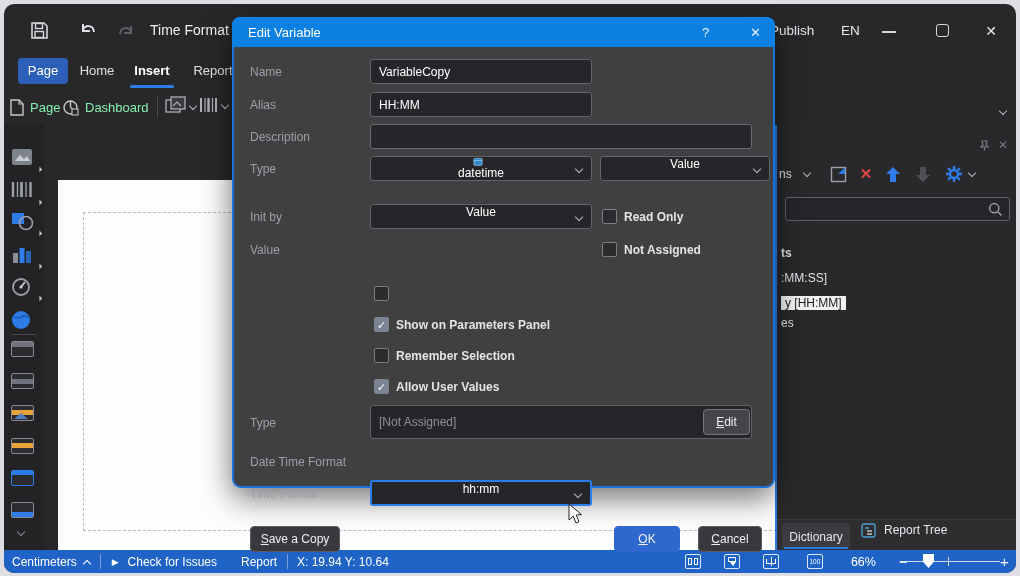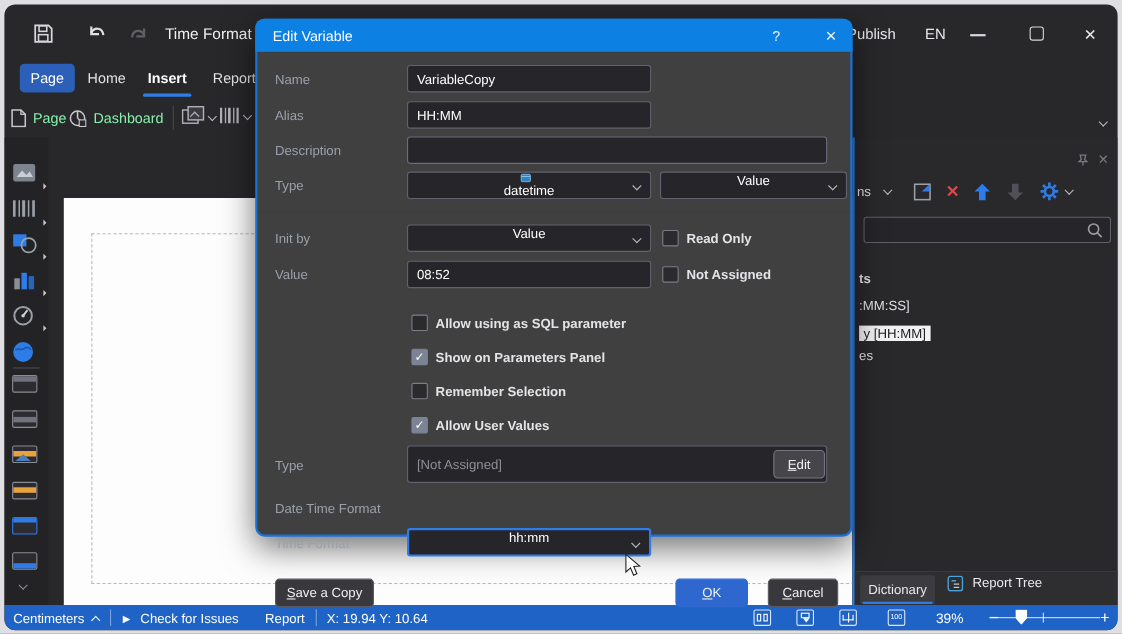--- a/index.html
+++ b/index.html
@@ -306,21 +306,21 @@
       <div style="position:absolute;left:3px;top:2px;width:8px;height:5px;border:1px solid #fff"></div>
       <div style="position:absolute;left:5px;bottom:2px;width:0;height:0;border-left:3px solid transparent;border-right:3px solid transparent;border-top:4px solid #fff"></div>
     </div>
     <div class="sb-icon" style="margin-left:23px">
       <div style="position:absolute;left:7px;top:2px;width:1px;height:9px;background:#fff"></div>
       <div style="position:absolute;left:2px;top:4px;width:10px;height:5px;border:1px solid #fff;border-top:none"></div>
     </div>
     <div class="sb-icon" style="margin-left:28px;text-align:center;font-size:6.5px;line-height:13px;letter-spacing:0">
       <span>100</span>
     </div>
-    <span style="margin-left:28px;font-size:12.5px">39%</span>
+    <span style="margin-left:28px;font-size:12.5px">66%</span>
     <span style="margin-left:23px;font-size:15px">−</span>
     <div class="abs" style="left:896px;top:11px;width:100px;height:1px;background:rgba(255,255,255,.8)"></div>
     <div class="abs" style="left:944px;top:7px;width:1px;height:9px;background:rgba(255,255,255,.8)"></div>
     <div class="abs" style="left:919px;top:4px;width:11px;height:14px;background:#fff;clip-path:polygon(0 0,100% 0,100% 55%,50% 100%,0 55%)"></div>
     <span class="abs" style="left:996px;top:3px;font-size:15px">+</span>
   </div>
 
   <div class="abs dialog">
     <div class="dlg-title">
       <span style="margin-left:16px;color:#fff;font-size:13px">Edit Variable</span>
@@ -355,26 +355,24 @@
 
     <div class="dlg-label" style="top:191px">Init by</div>
     <div class="dd" style="left:136px;top:185px;width:222px;height:25px">
       <span>Value</span>
       <span class="chev"></span>
     </div>
     <div class="chk" style="left:368px;top:190px"></div>
     <div class="chk-label" style="left:390px;top:191px">Read Only</div>
 
     <div class="dlg-label" style="top:224px">Value</div>
-    <input class="input" style="left: 136px; top: 218px; width: 222px; height: 25px;" value="08:52">
     <div class="chk" style="left:368px;top:223px"></div>
     <div class="chk-label" style="left:390px;top:224px">Not Assigned</div>
 
     <div class="chk" style="left:140px;top:267px"></div>
-    <div class="chk-label" style="left:162px;top:268px">Allow using as SQL parameter</div>
     <div class="chk checked" style="left:140px;top:298px"><span>✓</span></div>
     <div class="chk-label" style="left:162px;top:299px">Show on Parameters Panel</div>
     <div class="chk" style="left:140px;top:329px"></div>
     <div class="chk-label" style="left:162px;top:330px">Remember Selection</div>
     <div class="chk checked" style="left:140px;top:360px"><span>✓</span></div>
     <div class="chk-label" style="left:162px;top:361px">Allow User Values</div>
 
     <div class="dlg-label" style="top:397px">Type</div>
     <div class="input" style="left:136px;top:386px;width:382px;height:34px;color:#8e8e98;line-height:32px">[Not Assigned]</div>
     <div class="btn btn-dark" style="left:469px;top:390px;width:47px;height:26px;line-height:24px;background:#45454a;border-color:#76767e">Edit</div>

